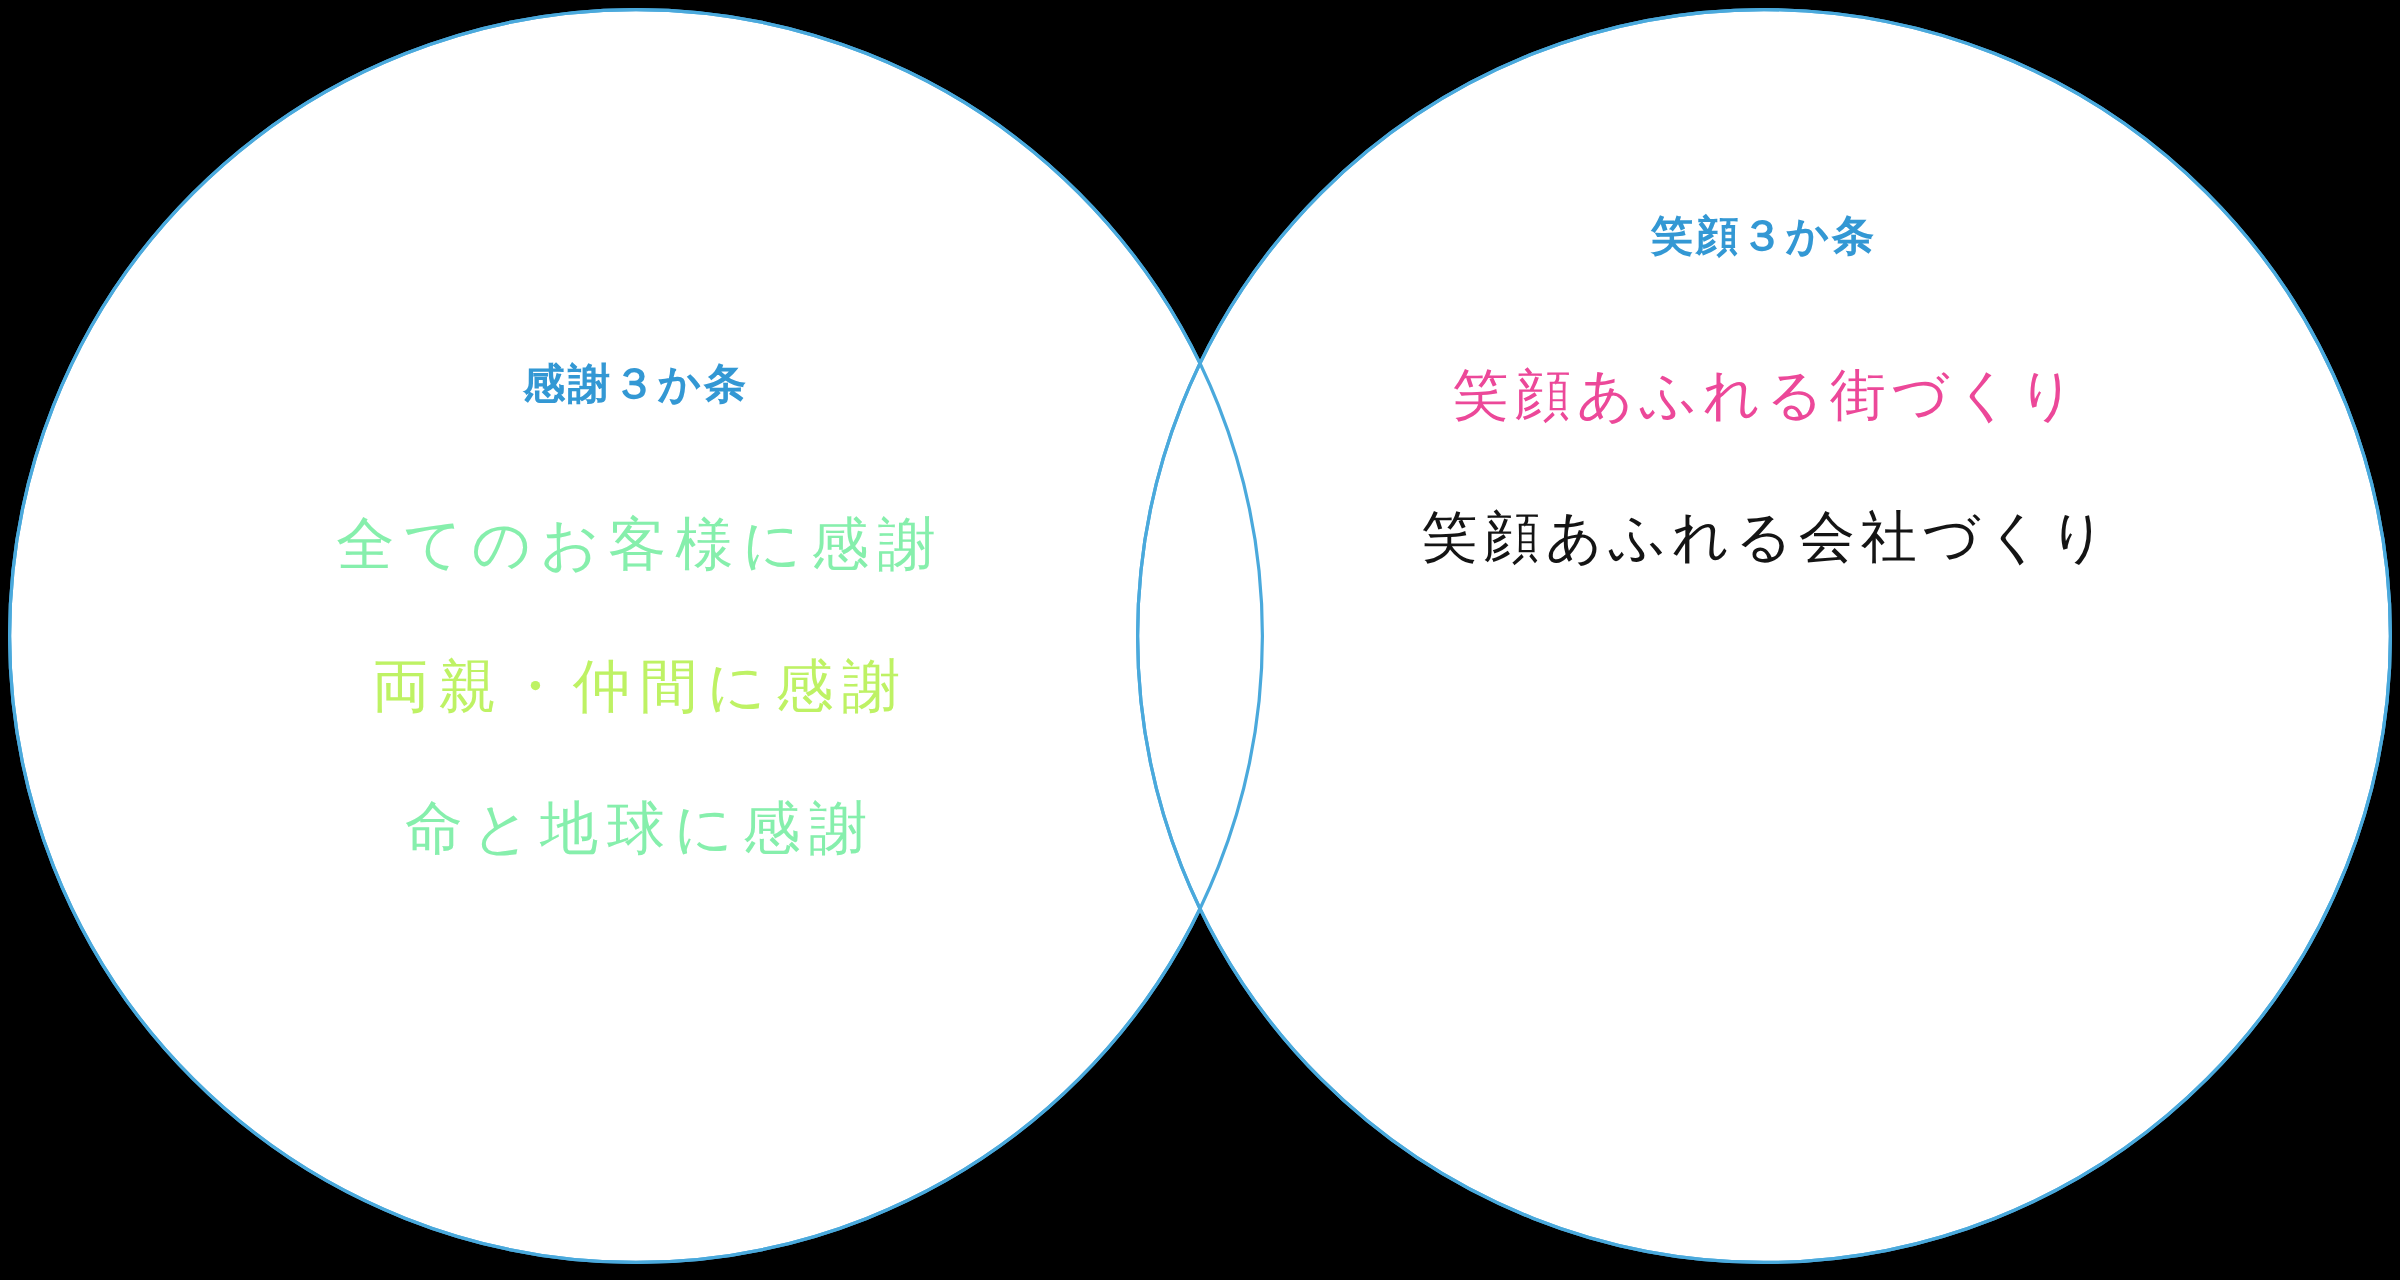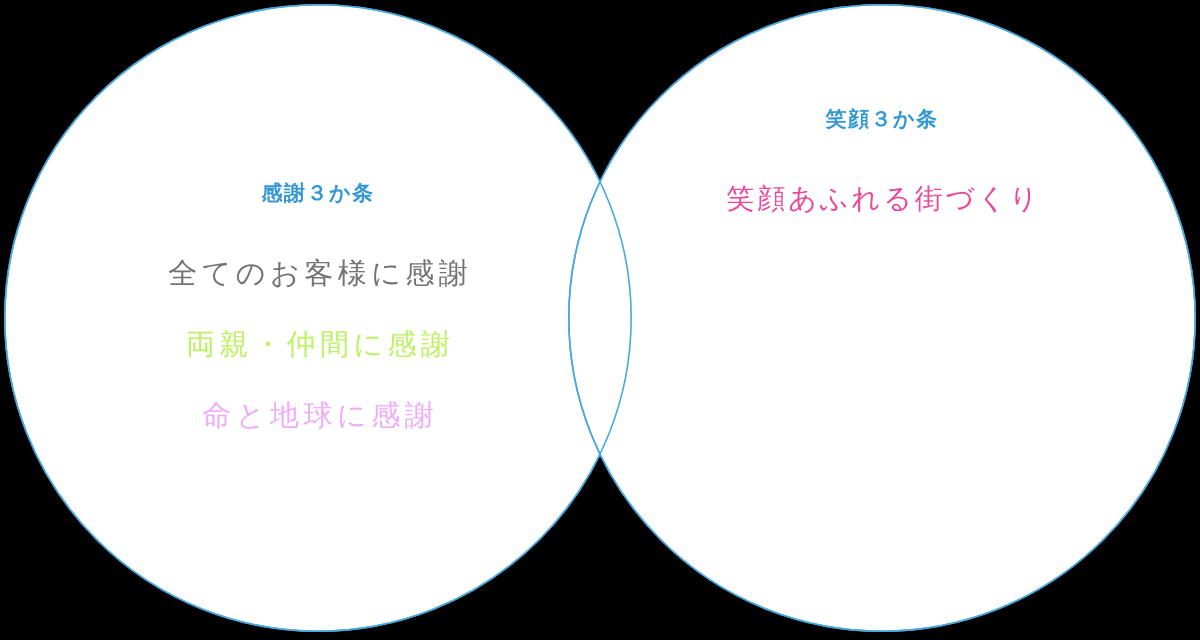--- a/index.html
+++ b/index.html
@@ -90,26 +90,27 @@
   <svg id="venn-svg" viewBox="0 0 1200 640">
     <circle cx="318" cy="318" r="313.2" fill="#ffffff" stroke="#4aa9dc" stroke-width="1.6"></circle>
     <circle cx="882" cy="318" r="313.2" fill="#ffffff" stroke="#4aa9dc" stroke-width="1.6"></circle>
     <circle cx="318" cy="318" r="313.2" fill="none" stroke="#4aa9dc" stroke-width="1.6"></circle>
     <circle cx="882" cy="318" r="313.2" fill="none" stroke="#4aa9dc" stroke-width="1.6"></circle>
   </svg>
 
   <div id="lobe-left" class="lobe-content">
     <div class="lobe-heading" style="color: rgb(51, 152, 212);">感謝３か条</div>
     <ul class="lobe-list">
-      <li class="lobe-item" style="color: #737373;">全てのお客様に感謝</li>
+      <li class="lobe-item" style="color: #86efac;">全てのお客様に感謝</li>
       <li class="lobe-item" style="color: #bef264;">両親・仲間に感謝</li>
-      <li class="lobe-item" style="color: #f0abfc;">命と地球に感謝</li>
+      <li class="lobe-item" style="color: #86efac;">命と地球に感謝</li>
     </ul>
   </div>
 
   <div id="lobe-right" class="lobe-content">
     <div class="lobe-heading" style="color: rgb(51, 152, 212);">笑顔３か条</div>
     <ul class="lobe-list">
       <li class="lobe-item" style="color: #ec4899;">笑顔あふれる街づくり</li>
+      <li class="lobe-item" style="color: rgb(20, 20, 20);">笑顔あふれる会社づくり</li>
     </ul>
   </div>
 
 </div>
 
 </body></html>

